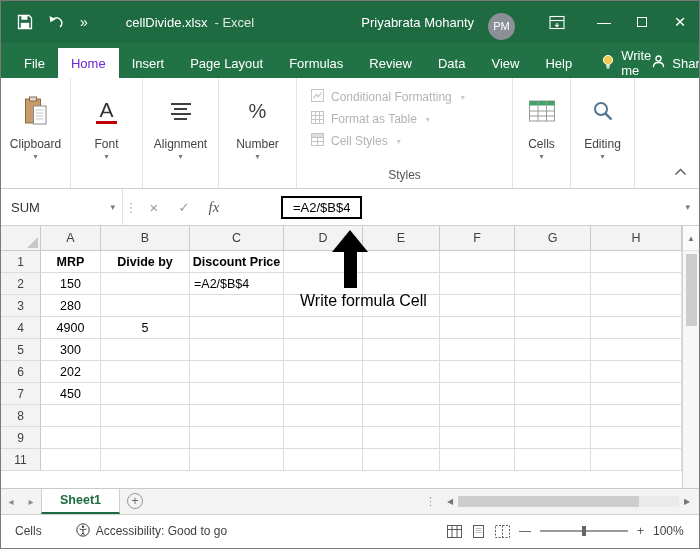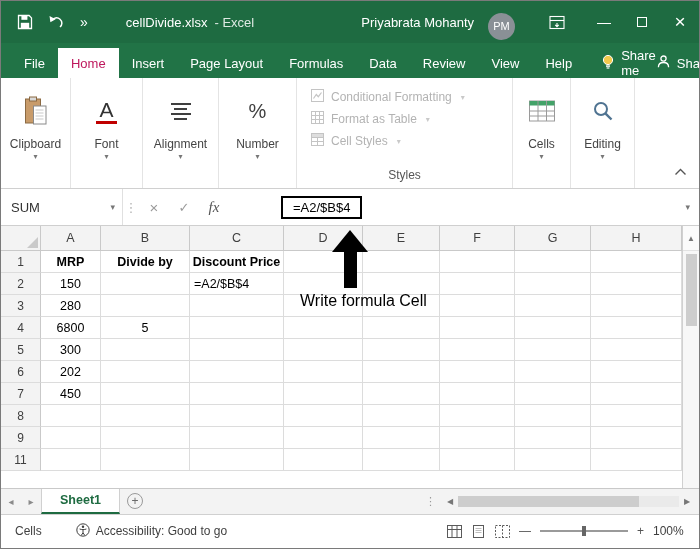--- a/index.html
+++ b/index.html
@@ -20,21 +20,21 @@
   .rdo { margin:0 20px; }
   .winbtns { display:flex; height:100%; }
   .winbtn { width:38px; height:100%; display:flex; align-items:center; justify-content:center; font-size:14px; }
   .winbtn.close { font-size:19px; }
   .maxbox { width:10px; height:10px; border:1px solid #fff; display:inline-block; }
 
   
   .tabrow { height:35px; background:#217346; display:flex; align-items:flex-end; color:#fff; font-size:13px;
             flex:0 0 auto; padding-left:10px; }
   .tab { height:30px; padding:0 13px; display:flex; align-items:center; white-space:nowrap; }
-  .tab.active { background:#fff; color:#be185d; }
+  .tab.active { background:#fff; color:#6d28d9; }
   .maintabs { display:flex; height:30px; }
   .tellme { height:30px; margin-left:16px; display:flex; align-items:center; gap:6px; }
   .share { height:30px; margin-left:auto; margin-right:22px; display:flex; align-items:center; gap:6px; }
 
   
   .ribbon { height:111px; background:#fff; border-bottom:1px solid #d0d0d0; display:flex; position:relative; flex:0 0 auto; }
   .rgroup { display:flex; flex-direction:column; align-items:center; padding:10px 0 4px;
             border-right:1px solid #e4e4e4; height:100%; }
   .bigicon { height:46px; display:flex; align-items:center; justify-content:center; }
   .glabel { font-size:12px; color:#444; margin-top:3px; white-space:nowrap; }
@@ -162,34 +162,34 @@
     </div>
   </div>
 
   <div class="tabrow">
     <div class="tab">File</div>
     <div class="maintabs">
         <div class="tab active">Home</div>
         <div class="tab">Insert</div>
         <div class="tab">Page Layout</div>
         <div class="tab">Formulas</div>
+        <div class="tab">Review</div>
         <div class="tab">Data</div>
-        <div class="tab">Review</div>
         <div class="tab">View</div>
         <div class="tab">Help</div>
       </div>
     <div class="tellme">
       <span>
         <svg width="14" height="16" viewBox="0 0 14 16">
             <circle cx="7" cy="6" r="4.6" fill="#f2c94c" stroke="#fff" stroke-width="1"></circle>
             <rect x="5" y="11.4" width="4" height="1.4" fill="#fff"></rect>
             <rect x="5.6" y="13.4" width="2.8" height="1.2" fill="#fff"></rect>
           </svg>
       </span>
-      <span>Share me</span>
+      <span>Write me</span>
     </div>
     <div class="share">
       <span>
         <svg width="15" height="15" viewBox="0 0 15 15">
             <circle cx="7.5" cy="4.6" r="2.6" fill="none" stroke="#fff" stroke-width="1.3"></circle>
             <path d="M2.4 13.2c0-3 2.3-4.7 5.1-4.7s5.1 1.7 5.1 4.7" fill="none" stroke="#fff" stroke-width="1.3"></path>
           </svg>
       </span>
       <span>Share</span>
     </div>
@@ -358,21 +358,21 @@
             <div class="cell" style="width: 89px;"></div>
             <div class="cell left" style="width: 94px;"></div>
             <div class="cell" style="width: 79px;"></div>
             <div class="cell" style="width: 77px;"></div>
             <div class="cell" style="width: 75px;"></div>
             <div class="cell" style="width: 76px;"></div>
             <div class="cell" style="flex: 1 1 auto;"></div>
           </div>
           <div class="grow">
             <div class="rn">4</div>
-            <div class="cell" style="width: 60px;">6800</div>
+            <div class="cell" style="width: 60px;">4900</div>
             <div class="cell" style="width: 89px;">5</div>
             <div class="cell left" style="width: 94px;"></div>
             <div class="cell" style="width: 79px;"></div>
             <div class="cell" style="width: 77px;"></div>
             <div class="cell" style="width: 75px;"></div>
             <div class="cell" style="width: 76px;"></div>
             <div class="cell" style="flex: 1 1 auto;"></div>
           </div>
           <div class="grow">
             <div class="rn">5</div>

